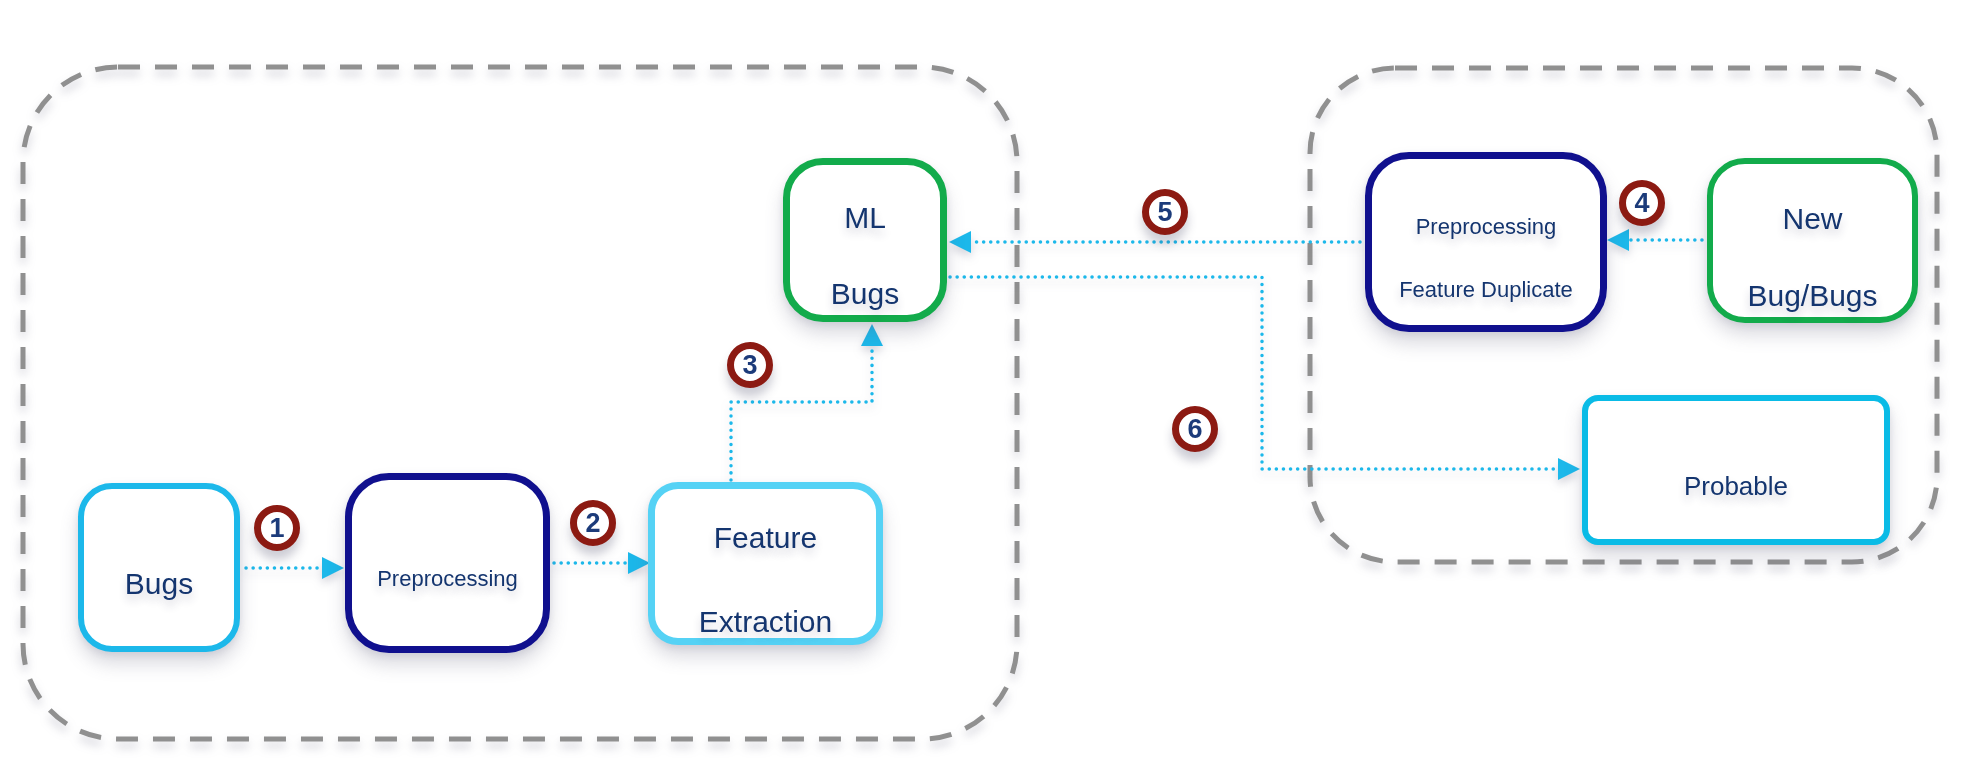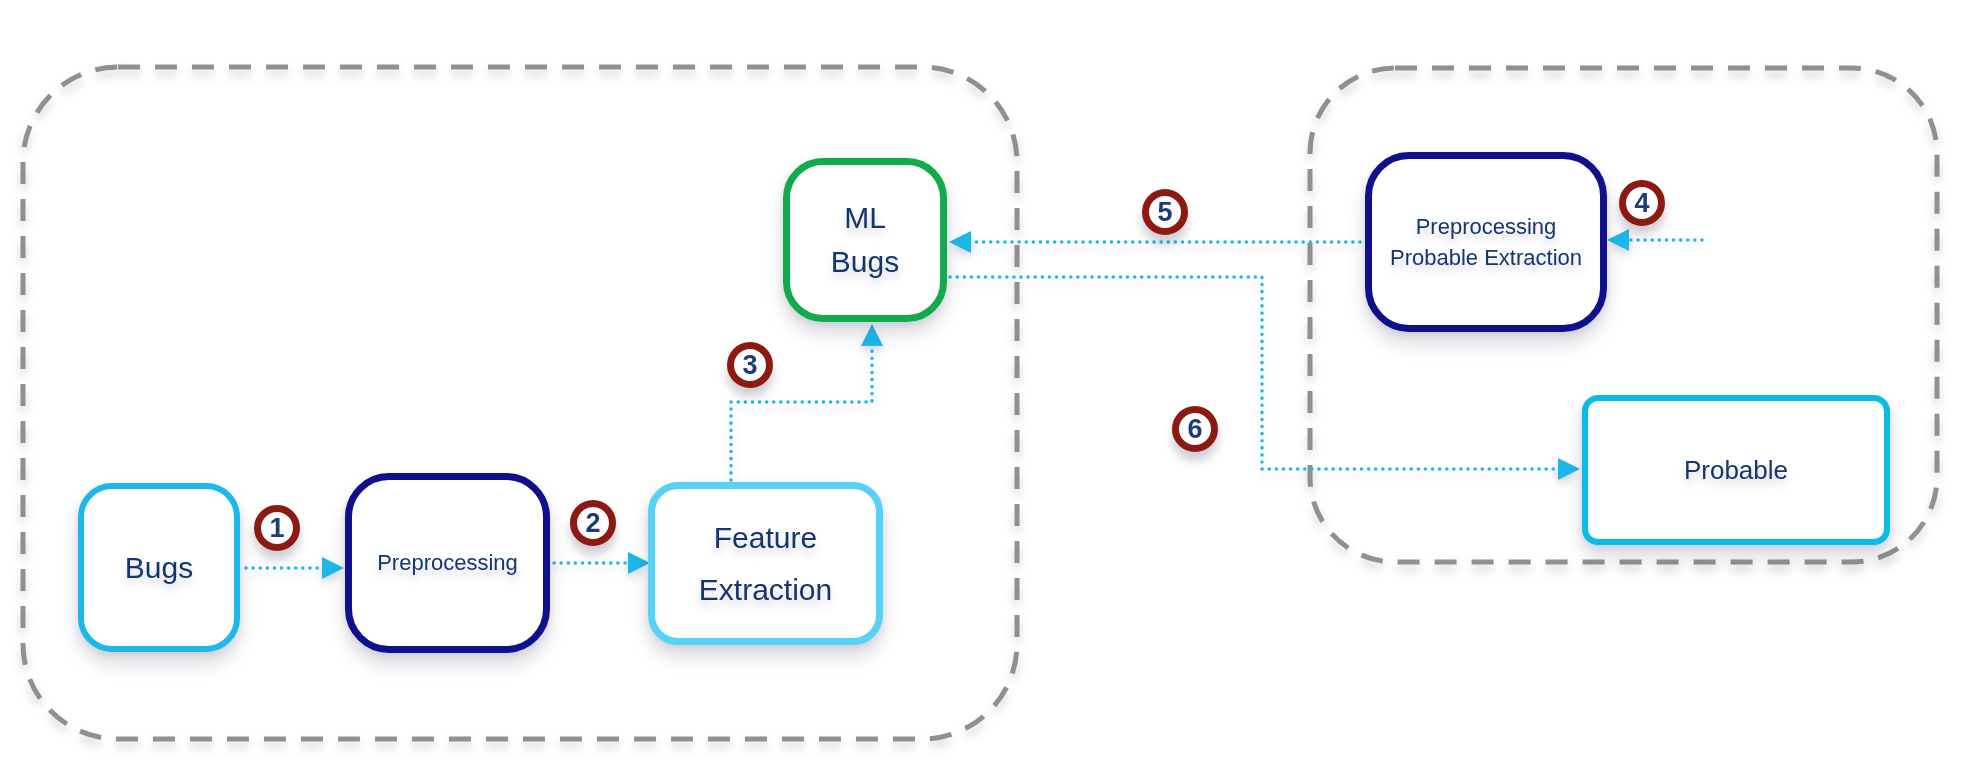--- a/index.html
+++ b/index.html
@@ -18,21 +18,21 @@
   .soft  { filter: drop-shadow(0px 6px 5px rgba(90,90,120,0.28)); }
   .soft2 { filter: drop-shadow(0px 5px 4px rgba(90,90,120,0.25)); }
 
   
   .node {
     position: absolute; box-sizing: border-box; background: #ffffff;
     display: flex; flex-direction: column; align-items: center; justify-content: center;
     text-align: center; color: #14356F;
     box-shadow: 0 12px 18px rgba(90,90,120,0.22), 0 3px 6px rgba(90,90,120,0.12);
   }
-  .node .label { text-shadow: 0 6px 8px rgba(40,40,80,0.20); white-space: nowrap; }
+  .node .label { text-shadow: 0 6px 8px rgba(40,40,80,0.20); white-space: nowrap; margin-top: 32px; }
 
   .n-bugs     { left:  78px; top: 483px; width: 162px; height: 169px; border: 6px solid #1CB8EA; border-radius: 34px; font-size: 30px; text-align: center; }
   .n-prep     { left: 345px; top: 473px; width: 205px; height: 180px; border: 7px solid #10108E; border-radius: 44px; font-size: 22px; }
   .n-feat     { left: 648px; top: 482px; width: 235px; height: 163px; border: 7px solid #55D2F5; border-radius: 30px; font-size: 30px; line-height: 40px; gap: 12px; }
   .n-ml       { left: 783px; top: 158px; width: 164px; height: 164px; border: 7px solid #12AB4B; border-radius: 40px; font-size: 30px; line-height: 44px; }
   .n-pfe      { left: 1365px; top: 152px; width: 242px; height: 180px; border: 7px solid #10108E; border-radius: 44px; font-size: 22px; line-height: 31px; }
   .n-newbugs  { left: 1707px; top: 158px; width: 211px; height: 165px; border: 6px solid #12AB4B; border-radius: 38px; font-size: 30px; line-height: 45px; }
   .n-pdb      { left: 1582px; top: 395px; width: 308px; height: 150px; border: 6px solid #0ABBE6; border-radius: 16px; font-size: 26px; line-height: 42px; }
 
   
@@ -106,23 +106,27 @@
     <span class="label">Extraction</span>
   </div>
 
   <div class="node n-ml">
     <span class="label">ML</span>
     <span class="label">Bugs</span>
   </div>
 
   <div class="node n-pfe">
     <span class="label">Preprocessing</span>
-    <span class="label">Probable Extraction</span>
+    <span class="label">Feature Duplicate</span>
   </div>
 
+  <div class="node n-newbugs">
+    <span class="label">New</span>
+    <span class="label">Bug/Bugs</span>
+  </div>
 
   <div class="node n-pdb">
     <span class="label">Probable</span>
   </div>
 
   <div class="step s1">
     <span>1</span>
   </div>
   <div class="step s2">
     <span>2</span>

